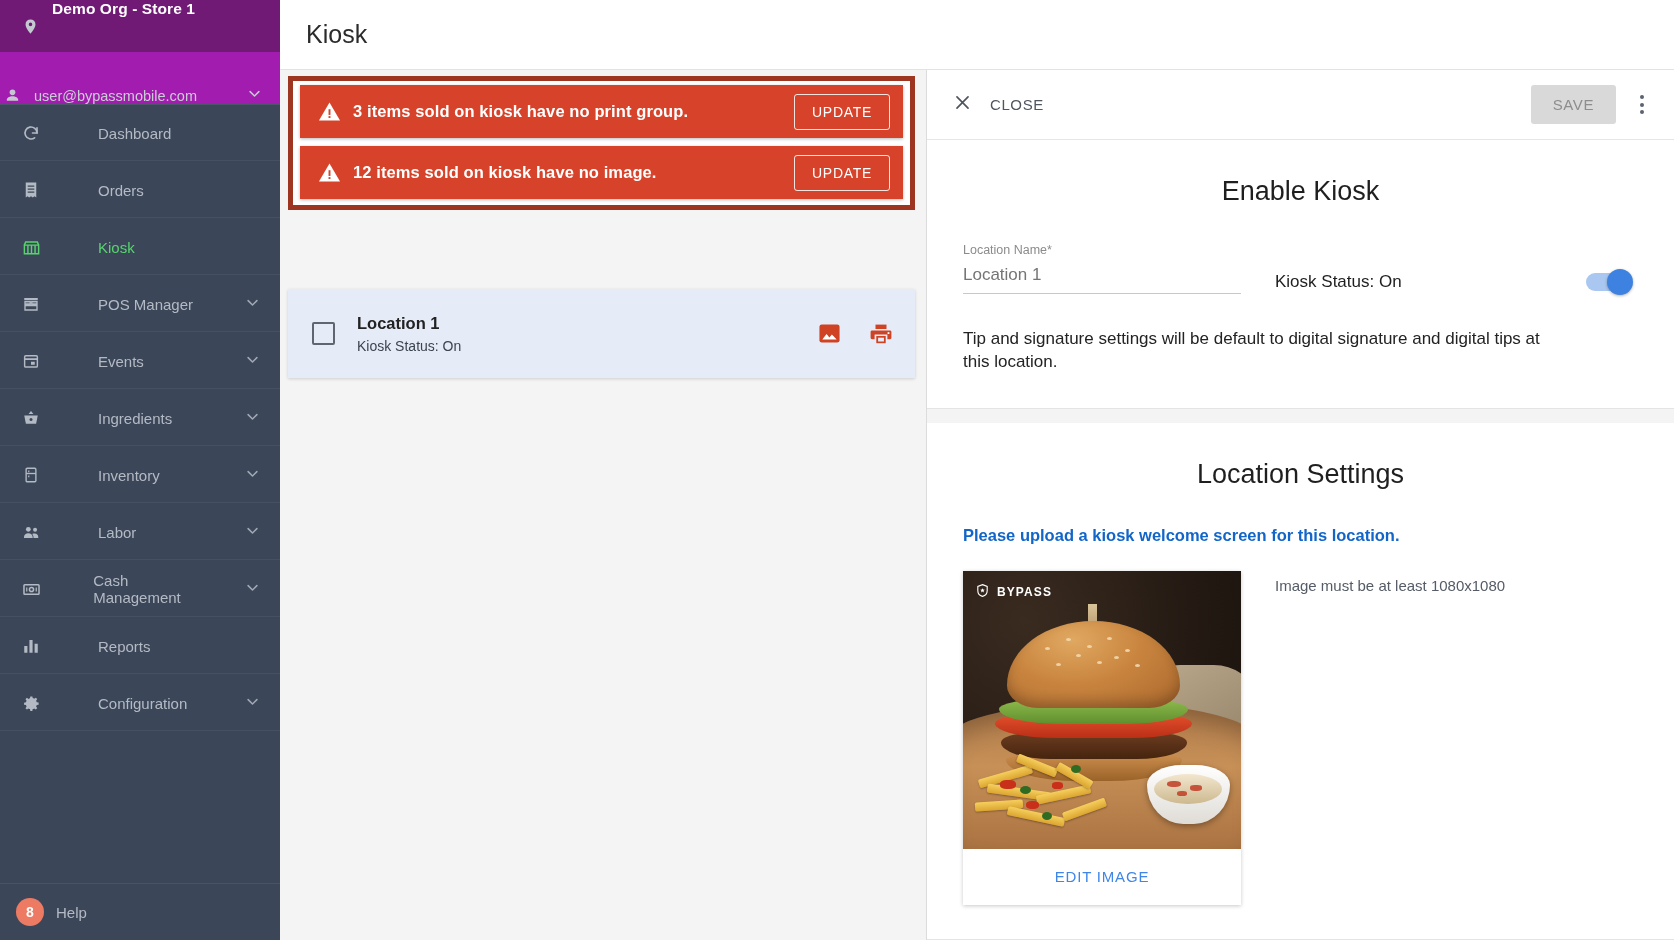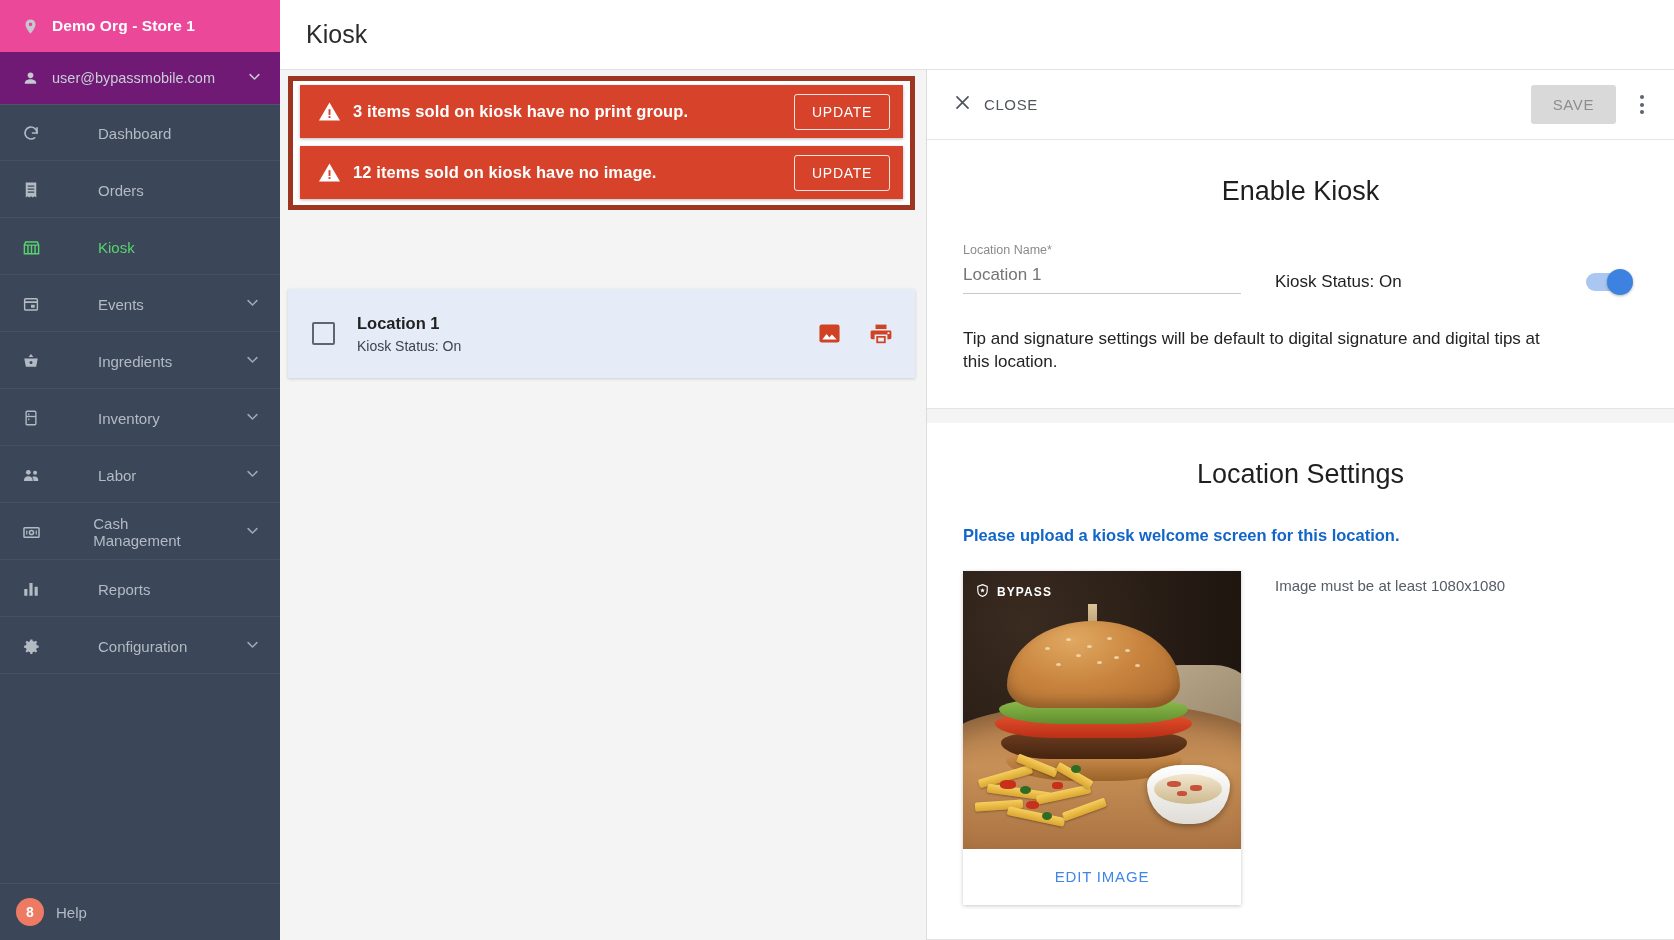--- a/index.html
+++ b/index.html
@@ -19,36 +19,36 @@
   
   .sidebar {
     width: 280px; height: 940px;
     background: #3b4759;
     display: flex; flex-direction: column;
     flex: 0 0 280px;
     position: relative;
   }
   .sb-org {
     height: 52px;
-    display: flex; align-items: center;
+    display: flex; 
     padding: 0 0 0 22px;
     color: #ffffff;
     font-size: 15.5px; font-weight: bold;
     letter-spacing: .1px;
-    background: #ec4899;
+    background: #701a75;
   }
   .sb-org .ic { width: 30px; display:flex; align-items:center; }
   .sb-user {
     height: 53px;
-    display: flex; align-items: center;
-    padding: 0 0 0 22px;
+    display: flex; align-items: flex-end;
+    padding: 0 0 0 4px;
     color: #c9ced6;
     font-size: 14.5px;
     border-bottom: 1px solid #4a5668;
-    background: #701a75;
+    background: #a21caf;
   }
   .sb-user .ic { width: 30px; display:flex; align-items:center; }
   .sb-user .chev { margin-left: auto; margin-right: 18px; }
 
   .sb-items { flex: 1 1 auto; overflow: hidden; }
   .sb-item {
     height: 57px;
     display: flex; align-items: center;
     padding-left: 22px;
     color: #b4bac4;
@@ -194,21 +194,21 @@
     min-width: 0;
     overflow: hidden;
   }
   .drawer-header {
     height: 70px; flex: 0 0 70px;
     background: #ffffff;
     display: flex; align-items: center;
     padding: 0 20px 0 26px;
     border-bottom: 1px solid #e6e6e6;
   }
-  .close-wrap { display: flex; align-items: center; gap: 12px; cursor: pointer; }
+  .close-wrap { display: flex; align-items: center; gap: 18px; cursor: pointer; }
   .close-lbl { font-size: 15px; color: #50565f; letter-spacing: .6px; }
   .save-btn {
     margin-left: auto;
     background: #d9d9d9; color: #8d8d8d;
     border: none; border-radius: 3px;
     font-size: 15px; letter-spacing: .6px;
     padding: 11px 22px;
     font-family: Liberation Sans, sans-serif;
     cursor: pointer;
   }
@@ -412,20 +412,35 @@
           <svg width="19" height="19" viewBox="0 0 24 24" fill="none" stroke="#58d36e" stroke-width="1.8">
               <path d="M3 9h18v11H3z"></path>
               <path d="M3 9l1.6-4h14.8L21 9"></path>
               <path d="M7.5 9v11M12 9v11M16.5 9v11"></path>
             </svg>
         </span>
         <span class="lbl">Kiosk</span>
         <span class="sep"></span>
       </div>
 
+      <div class="sb-item">
+        <span class="ic">
+          <svg width="18" height="18" viewBox="0 0 24 24" fill="#b4bac4">
+              <path d="M3 4h18v3H3z"></path>
+              <path d="M4 9h7v3H4zM13 9h7v3h-7zM4 14h16v6H4z" fill="none" stroke="#b4bac4" stroke-width="1.8"></path>
+            </svg>
+        </span>
+        <span class="lbl">POS Manager</span>
+        <span class="chev">
+          <svg width="15" height="15" viewBox="0 0 24 24" fill="none" stroke="#b4bac4" stroke-width="2.4" stroke-linecap="round" stroke-linejoin="round">
+              <polyline points="5,9 12,16 19,9"></polyline>
+            </svg>
+        </span>
+        <span class="sep"></span>
+      </div>
 
       <div class="sb-item">
         <span class="ic">
           <svg width="18" height="18" viewBox="0 0 24 24" fill="none" stroke="#b4bac4" stroke-width="1.9">
               <rect x="3.5" y="5" width="17" height="15" rx="1.5"></rect>
               <path d="M3.5 9.5h17" stroke-width="2.4"></path>
               <rect x="12" y="13" width="5" height="4" fill="#b4bac4" stroke="none"></rect>
             </svg>
         </span>
         <span class="lbl">Events</span>

